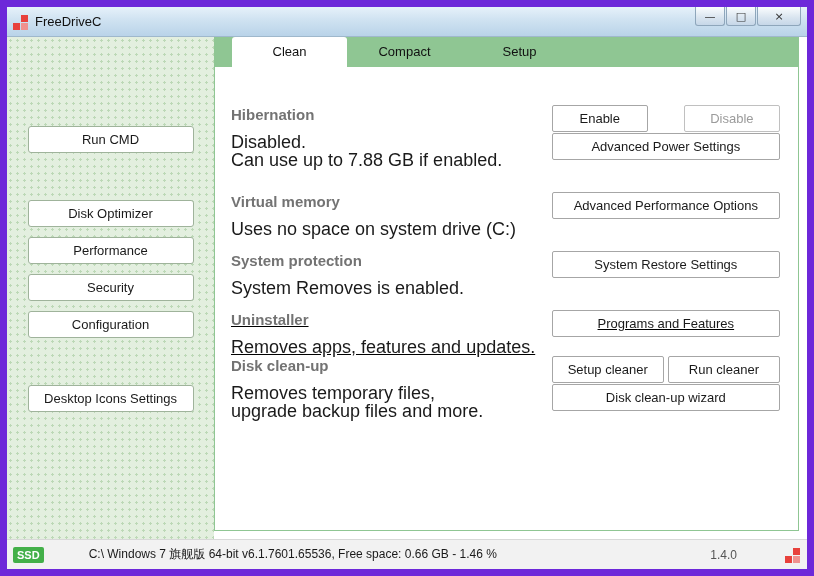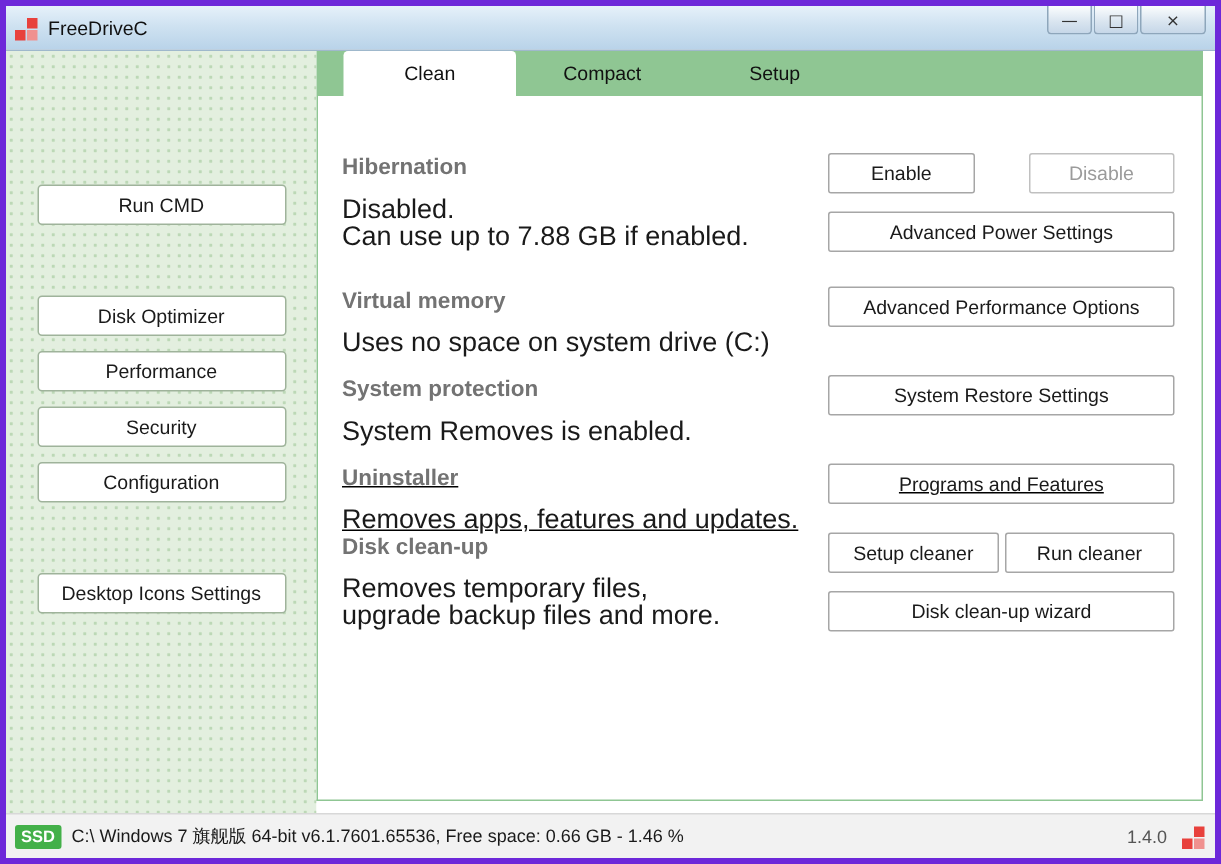--- a/index.html
+++ b/index.html
@@ -1,19 +1,19 @@
 <!DOCTYPE html>
 <html><head>
 <meta charset="utf-8">
 <style>
   * { box-sizing: border-box; margin: 0; padding: 0; }
   html,body { width: 814px; height: 576px; font-family: "Liberation Sans", sans-serif; }
   .window {
     width: 814px; height: 576px;
-    border: 4px solid #6d28d9;
+    border: 7px solid #6d28d9;
     display: flex; flex-direction: column;
     background: #fff;
     overflow: hidden;
   }
 
   
   .titlebar {
     height: 30px; flex: 0 0 30px;
     background: linear-gradient(#e6f1fa, #cfe2f1 45%, #b9d3e9);
     border-bottom: 1px solid #9fb8cc;
@@ -79,37 +79,37 @@
     padding: 38px 18px 0 16px;
     overflow: hidden;
   }
   .row { display: flex; justify-content: space-between; align-items: flex-start; }
   .row-1 { margin-bottom: 23px; }
   .row-2, .row-3 { margin-bottom: 13px; }
   .row-4 { margin-bottom: 0; text-decoration: underline; }
   .sec-left { width: 330px; }
   .sec-title { font-size: 15px; font-weight: bold; color: #737373; line-height: 20px; margin-bottom: 8px; }
   .sec-line { font-size: 18px; color: #1a1a1a; line-height: 18px; }
-  .sec-right { width: 235px; display: flex; flex-direction: column; gap: 12px; }
+  .sec-right { width: 235px; display: flex; flex-direction: column; gap: 1px; }
   .btn-pair { display: flex; gap: 4px; }
   .btn {
     height: 27px; width: 100%;
     background: #fff; border: 1px solid #a6a6a6; border-radius: 2px;
     font-size: 13px; color: #1a1a1a; font-family: "Liberation Sans", sans-serif;
     cursor: default;
   }
   .btn.half { flex: 1; width: auto; }
   .btn.disabled { color: #9b9b9b; border-color: #c0c0c0; margin-left: 32px; }
 
   
   .statusbar {
     height: 30px; flex: 0 0 30px;
     background: #f2f2f2; border-top: 1px solid #d8d8d8;
     display: flex; align-items: center;
-    padding: 0 6px; font-size: 12px; color: #1a1a1a;
+    padding: 0 6px; font-size: 12px; color: #1a1a1a; gap: 38px;
   }
   .ssd-badge {
     background: #43b049; color: #fff; font-weight: bold; font-size: 11px;
     padding: 2px 4px; border-radius: 2px; margin-right: 7px;
   }
   .status-info { flex: 1; white-space: nowrap; overflow: hidden; }
   .version { color: #555; margin-right: 10px; }
   .corner-logo { width: 16px; height: 16px; position: relative; flex: 0 0 16px; }
 </style>
 </head>

